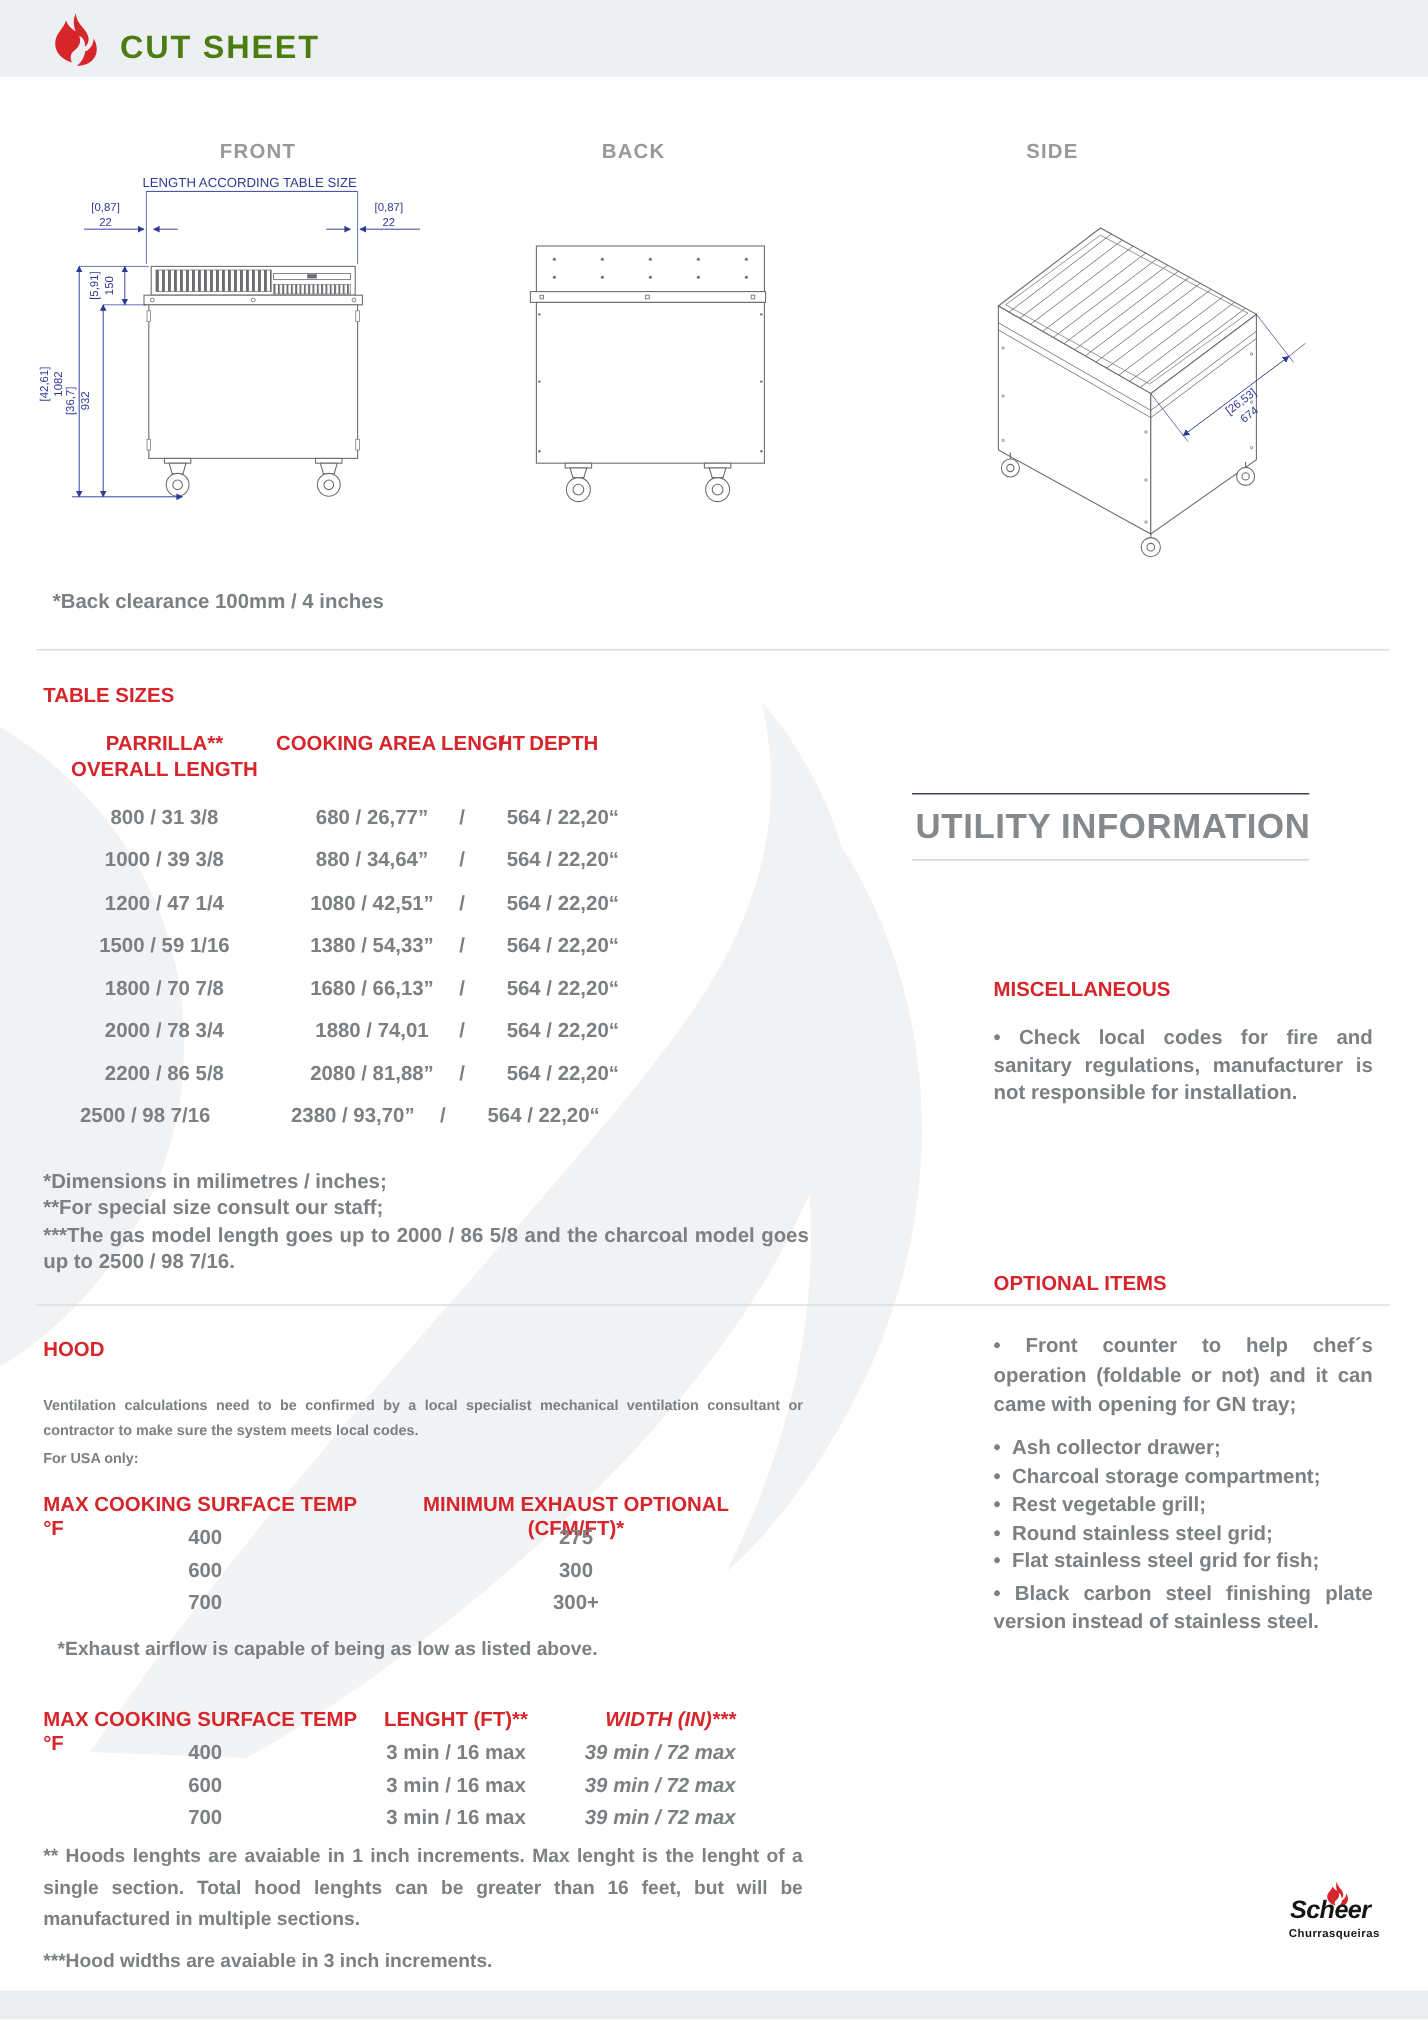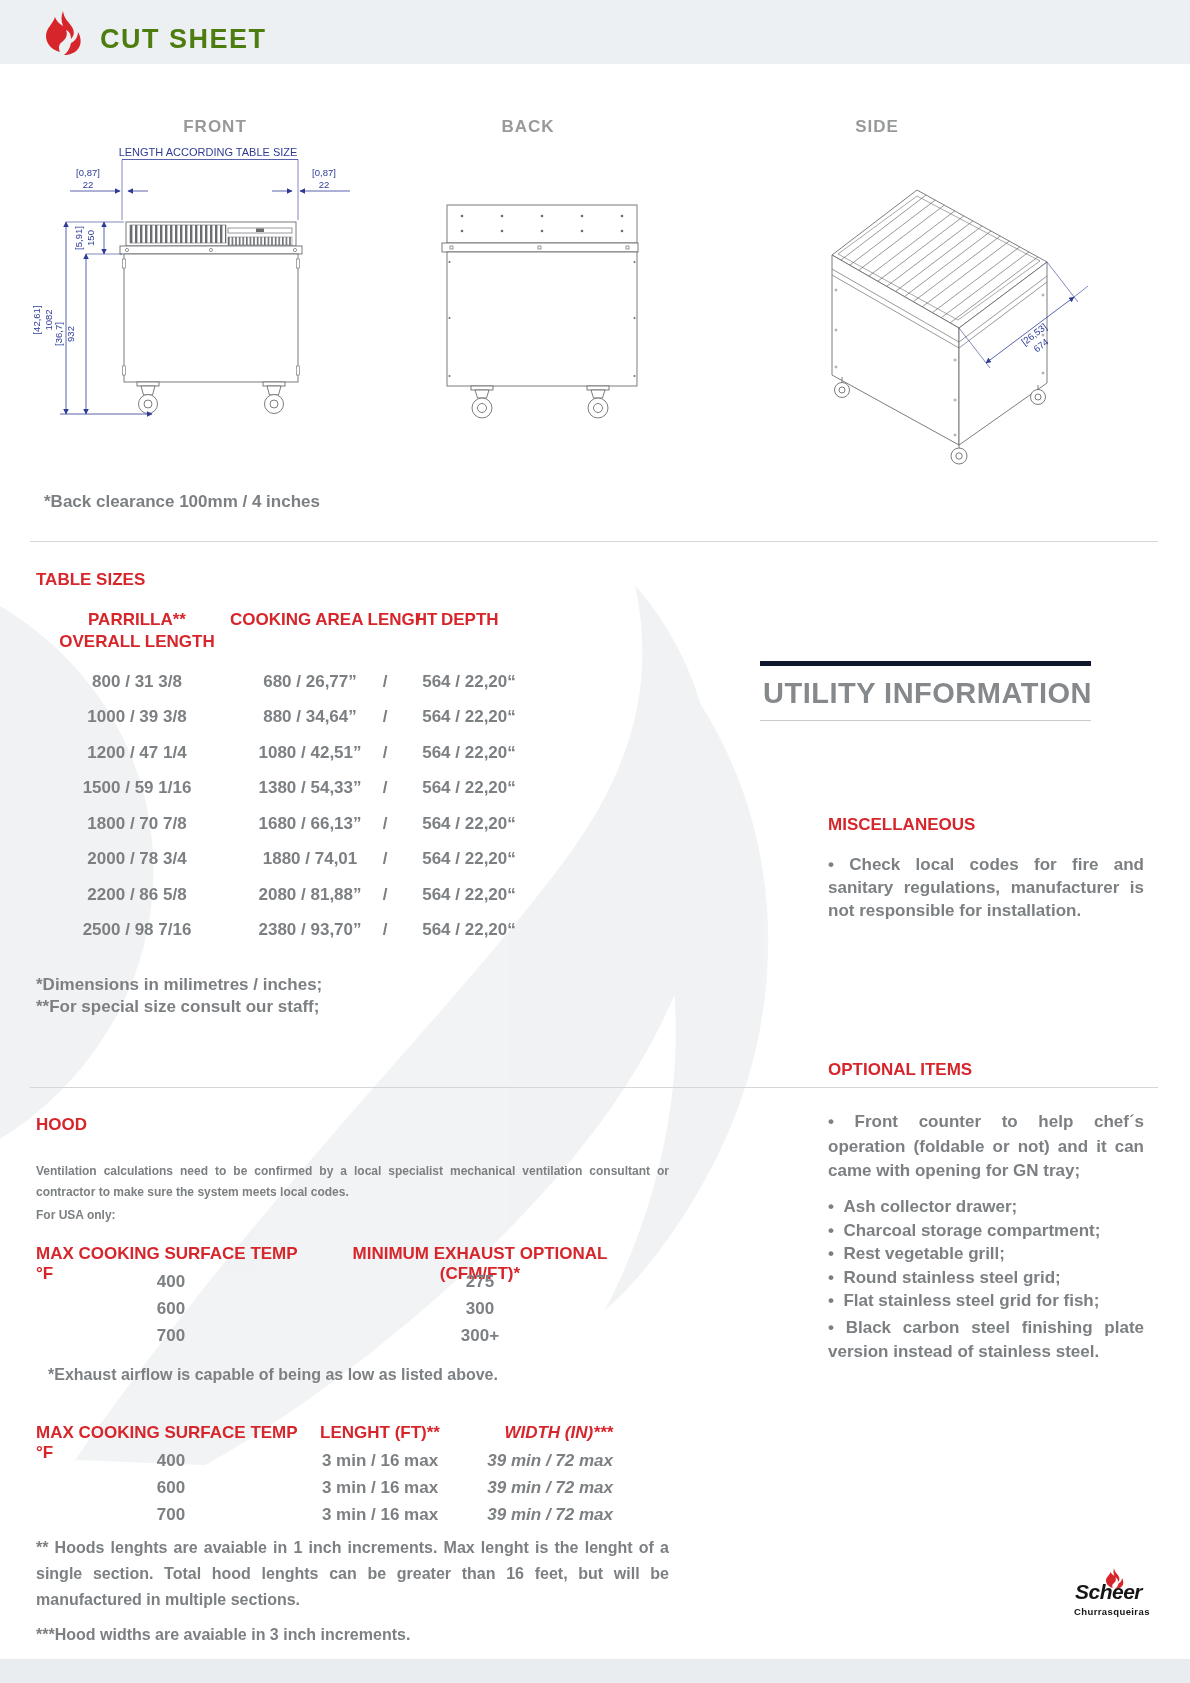--- a/index.html
+++ b/index.html
@@ -22,21 +22,21 @@
   .sizerow .c2{width:132px;text-align:center;}
   .sizerow .c3{width:18px;text-align:center;}
   .sizerow .c4{width:150px;text-align:center;}
   .hrow1{display:flex;}
   .hrow1 .c1{width:270px;text-align:center;}
   .hrow1 .c2{margin-left:36px;width:276px;text-align:center;}
   .hrow2{display:flex;}
   .hrow2 .c1{width:270px;text-align:center;}
   .hrow2 .c2{margin-left:14px;width:120px;text-align:center;}
   .hrow2 .c3{margin-left:43px;width:130px;text-align:right;font-style:italic;}
-  .utilbox{border-top:5px solid #0f172a;border-bottom:1px solid #c8cbce;
+  .utilbox{border-top:1px solid #0f172a;border-bottom:1px solid #c8cbce;
            font-size:29px;font-weight:bold;color:#85898c;letter-spacing:0.5px;
            line-height:54px;height:54px;white-space:nowrap;padding-left:3px;}
   .bullets div{line-height:23.5px;}
   .scheer{font-size:21px;font-weight:900;color:#151515;letter-spacing:-0.5px;font-style:italic;}
   .churras{font-size:9.5px;font-weight:bold;color:#151515;letter-spacing:0.4px;}
   .footerbar{position:absolute;left:0;top:1659px;width:1190px;height:24px;background:#e9edef;}
   svg text{font-family:"Liberation Sans", sans-serif;}
   .dimtxt{font-size:9.5px;fill:#2e3b96;}
   .dimtxt2{font-size:11px;fill:#2e3b96;}
 </style>
@@ -284,29 +284,30 @@
     <span class="c2">1880 / 74,01</span>
     <span class="c3">/</span>
     <span class="c4">564 / 22,20“</span>
   </div>
   <div class="abs sizerow gray t17" style="left:30px;top:885px;">
     <span class="c1">2200 / 86 5/8</span>
     <span class="c2">2080 / 81,88”</span>
     <span class="c3">/</span>
     <span class="c4">564 / 22,20“</span>
   </div>
-  <div class="abs sizerow gray t17" style="left:30px;top:920px;">
+  <div class="abs sizerow gray t17" style="left:14px;top:920px;">
     <span class="c1">2500 / 98 7/16</span>
     <span class="c2">2380 / 93,70”</span>
     <span class="c3">/</span>
     <span class="c4">564 / 22,20“</span>
   </div>
 
   <div class="abs gray t17" style="left:36px;top:975px;">*Dimensions in milimetres / inches;</div>
   <div class="abs gray t17" style="left:36px;top:997px;">**For special size consult our staff;</div>
+  <div class="abs gray t17 just" style="left:36px;top:1019px;width:638px;line-height:22px;">***The gas model length goes up to 2000 / 86 5/8 and the charcoal model goes up to 2500 / 98 7/16.</div>
 
   <div class="abs utilbox" style="left:760px;top:661px;width:328px;">UTILITY INFORMATION</div>
 
   <div class="abs red t17" style="left:828px;top:815px;">MISCELLANEOUS</div>
   <div class="abs gray t17 just" style="left:828px;top:853px;width:316px;line-height:23.2px;">• Check local codes for fire and sanitary regulations, manufacturer is not responsible for installation.</div>
 
   <div class="abs red t17" style="left:828px;top:1060px;">OPTIONAL ITEMS</div>
   <div class="abs gray t17 just" style="left:828px;top:1110px;width:316px;line-height:24.5px;">• Front counter to help chef´s operation (foldable or not) and it can came with opening for GN tray;</div>
   <div class="abs gray t17 bullets" style="left:828px;top:1195px;width:316px;">
     <div><span>•</span>&nbsp;&nbsp;<span>Ash collector drawer;</span></div>

